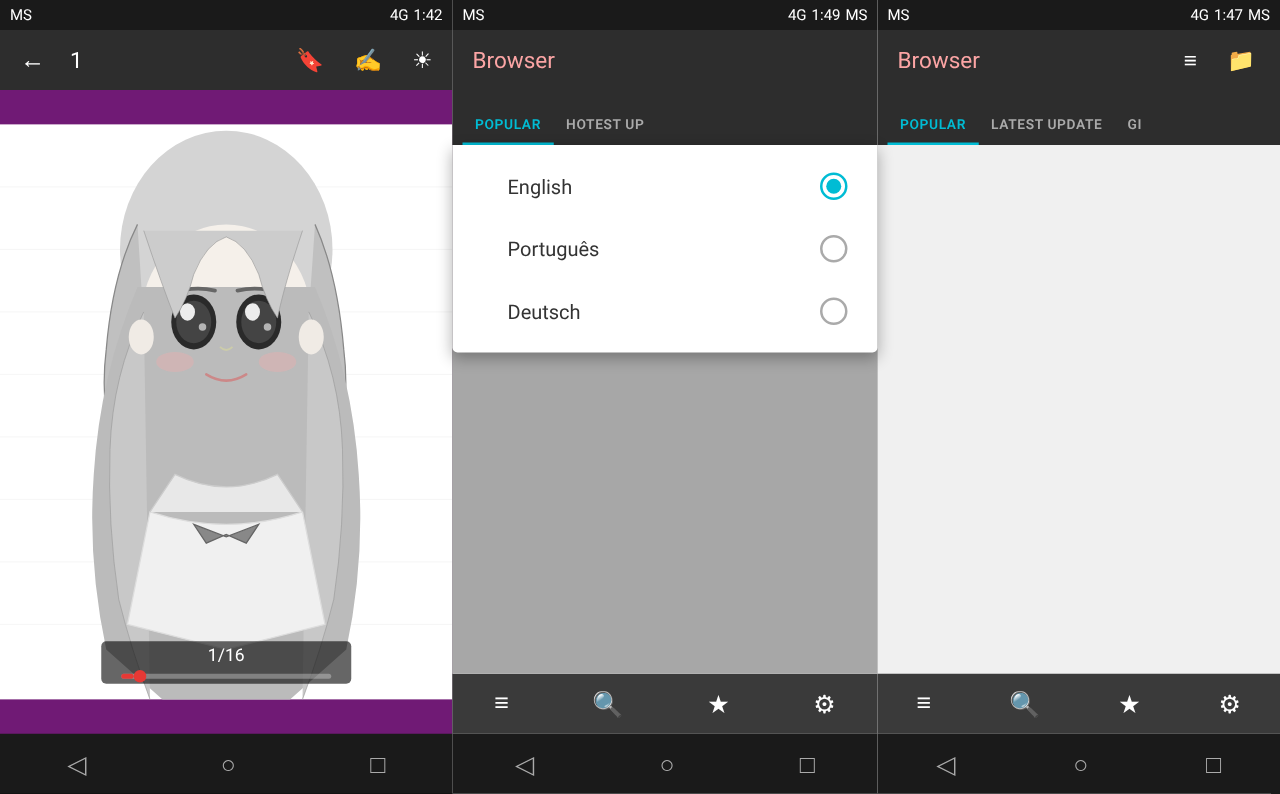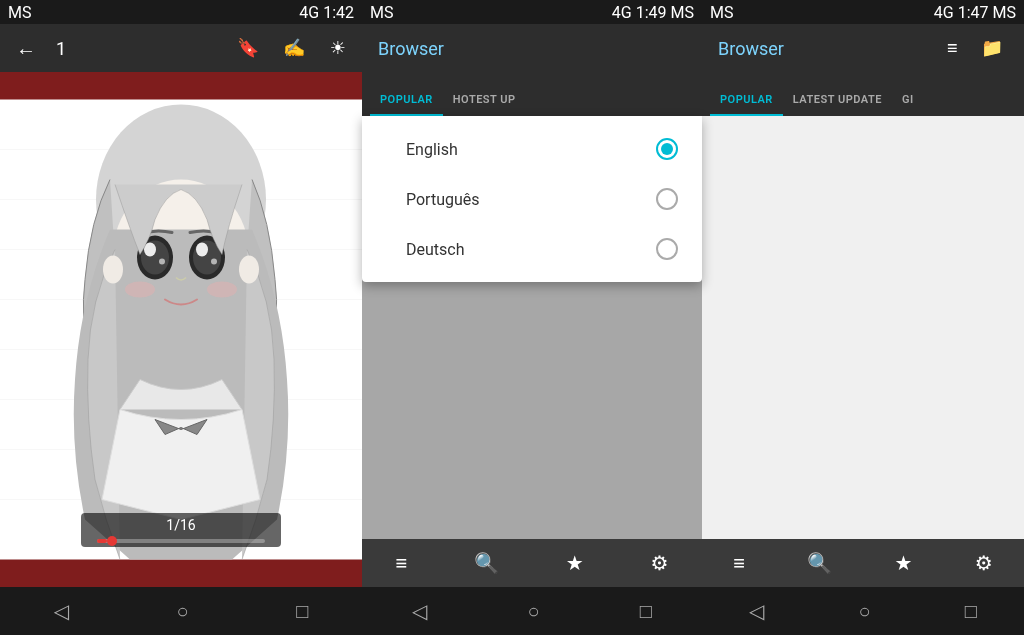--- a/index.html
+++ b/index.html
@@ -40,21 +40,21 @@
     }
 
     .reader-statusbar-right {
       display: flex;
       align-items: center;
       gap: 4px;
     }
 
     .status-text {
       color: #fff;
-      font-size: 16px;
+      font-size: 12px;
     }
 
     .reader-toolbar {
       height: 48px;
       background: #2d2d2d;
       display: flex;
       align-items: center;
       padding: 0 12px;
       gap: 16px;
     }
@@ -86,21 +86,21 @@
     }
 
     .page-num {
       color: #fff;
       font-size: 18px;
       font-weight: 400;
     }
 
     .manga-image-area {
       flex: 1;
-      background: #7f1d1d;
+      background: #701a75;
       position: relative;
       overflow: hidden;
       display: flex;
       justify-content: center;
       text-decoration: underline;
     }
 
     
     .manga-svg {
       width: 100%;
@@ -180,21 +180,21 @@
 
     .browser-toolbar {
       height: 48px;
       background: #2d2d2d;
       display: flex;
       align-items: center;
       padding: 0 16px;
     }
 
     .browser-title {
-      color: #7dd3fc;
+      color: #fca5a5;
       font-size: 18px;
       font-weight: 400;
       flex: 1;
     }
 
     .browser-tabs {
       height: 44px;
       background: #2d2d2d;
       display: flex;
       align-items: flex-end;

